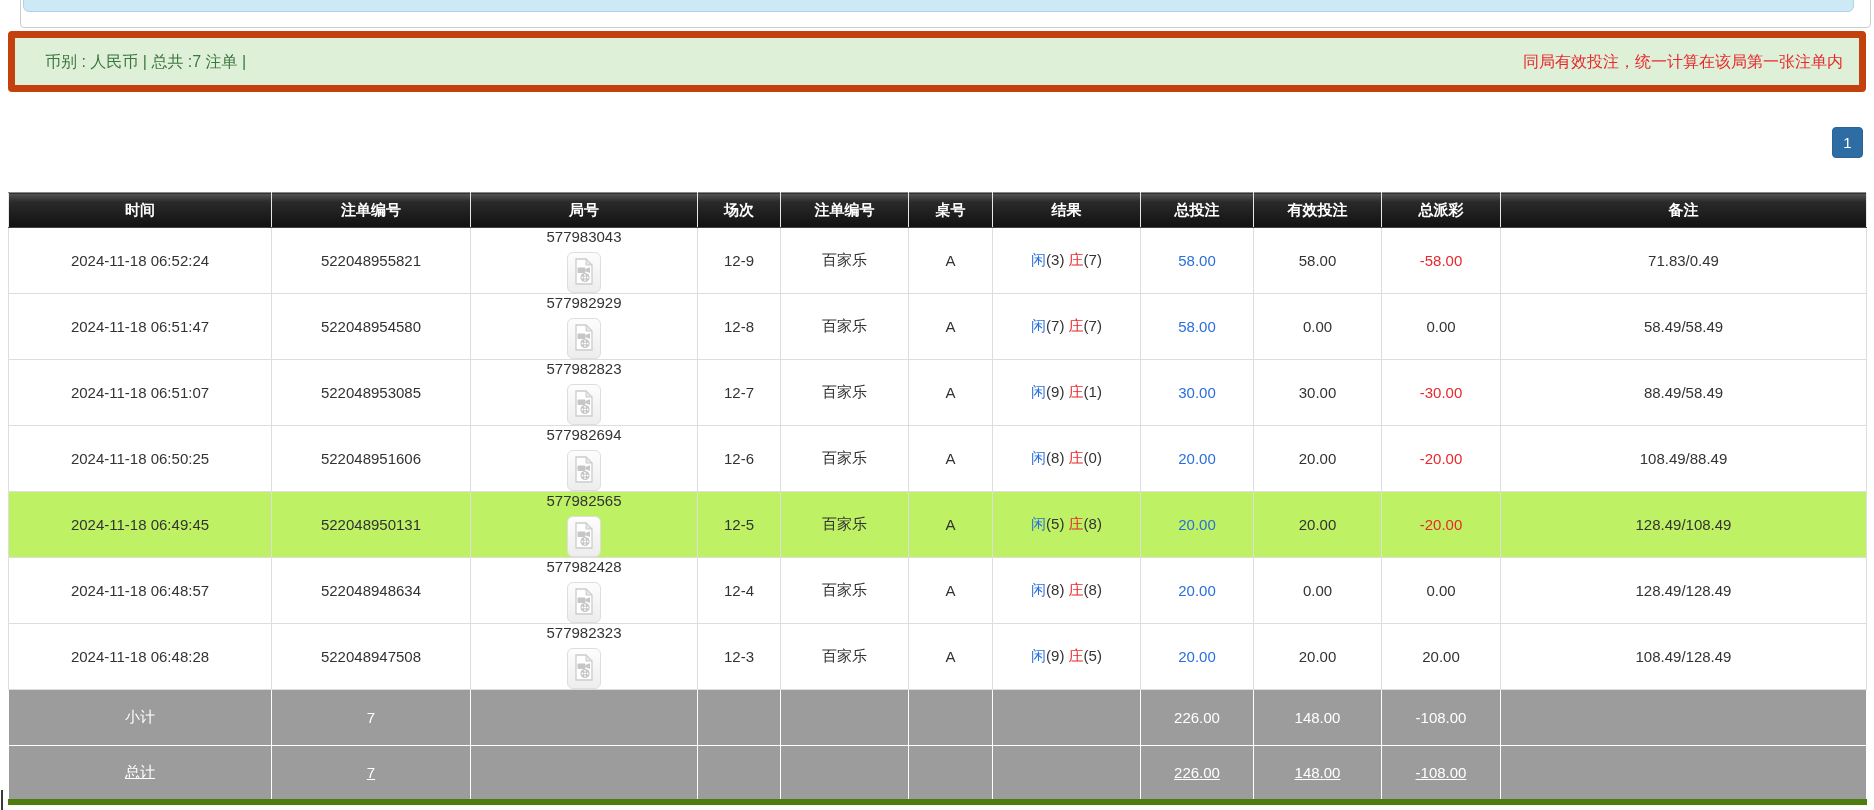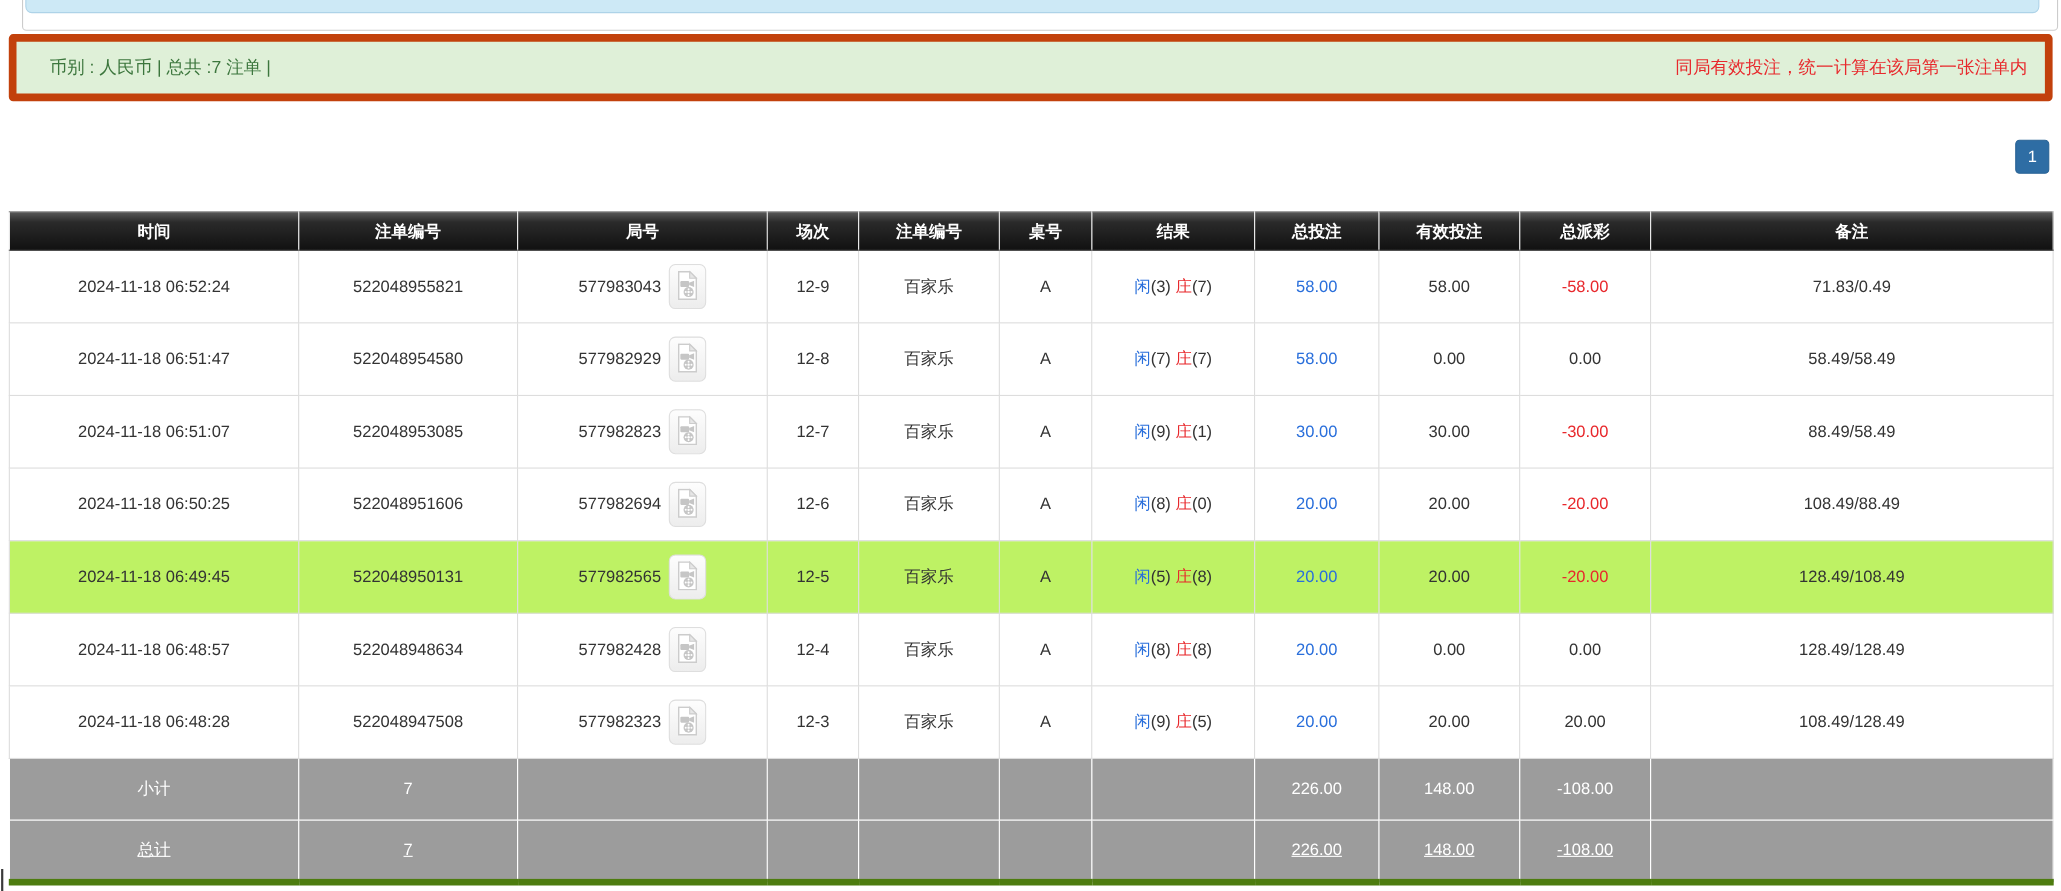--- a/index.html
+++ b/index.html
@@ -97,21 +97,21 @@
   }
   .bet-table tr.summary.last td { border-bottom: 6px solid #4d7c0f; text-decoration: underline; }
 
   .blue-link { color: #2a6fdb; cursor: pointer; }
   .result-player { color: #2a6fdb; }
   .result-banker { color: #e8282c; }
   .result-score { color: #333; }
   .neg { color: #e8282c; }
 
   .round-wrap {
-    display: flex; align-items: center; justify-content: center; gap: 7px;
+    display: flex; align-items: center; justify-content: center; gap: 7px; flex-direction: column;
   }
   .video-btn {
     width: 34px; height: 41px;
     border: 1px solid #dedede;
     border-radius: 6px;
     background: linear-gradient(180deg, #fdfdfd, #ededed);
     display: flex; align-items: center; justify-content: center;
     cursor: pointer; padding: 0;
   }
 

